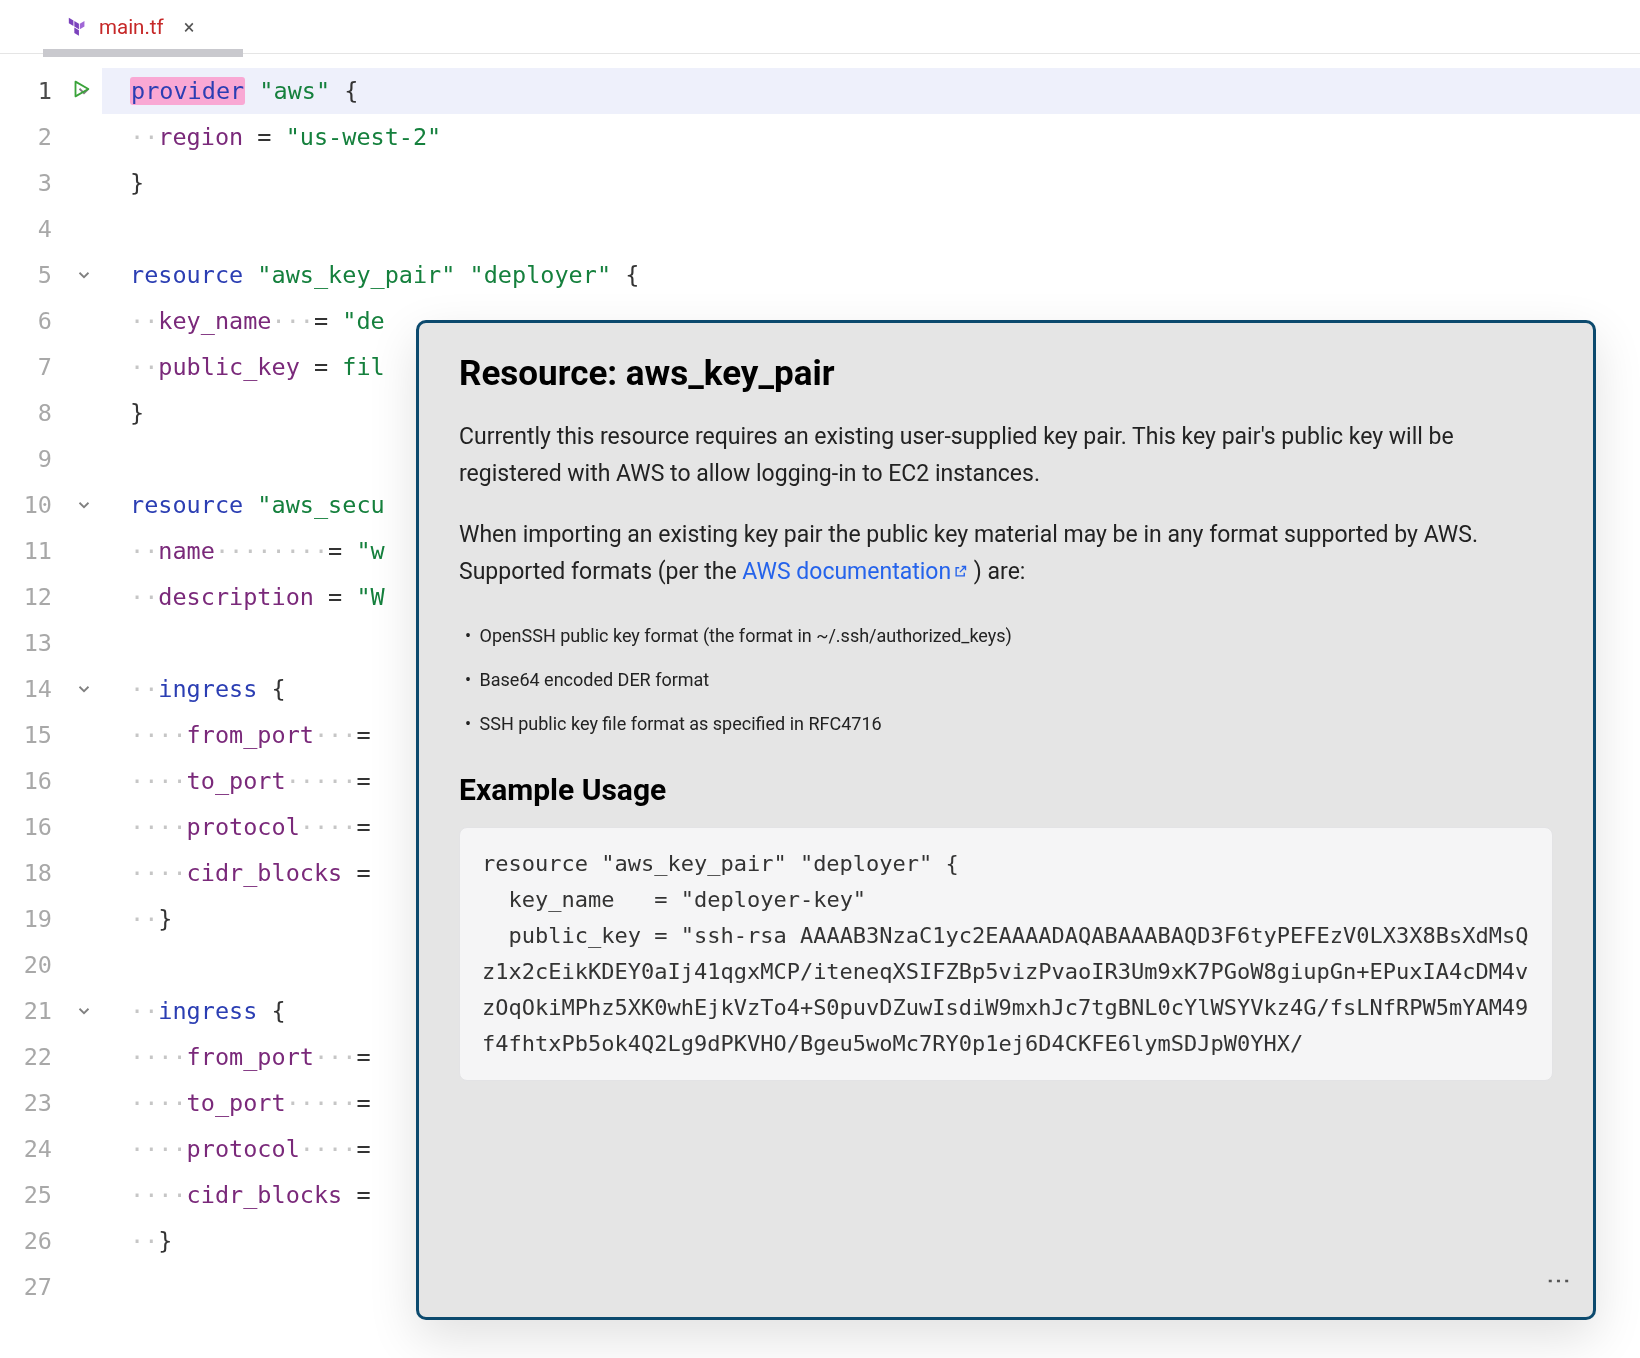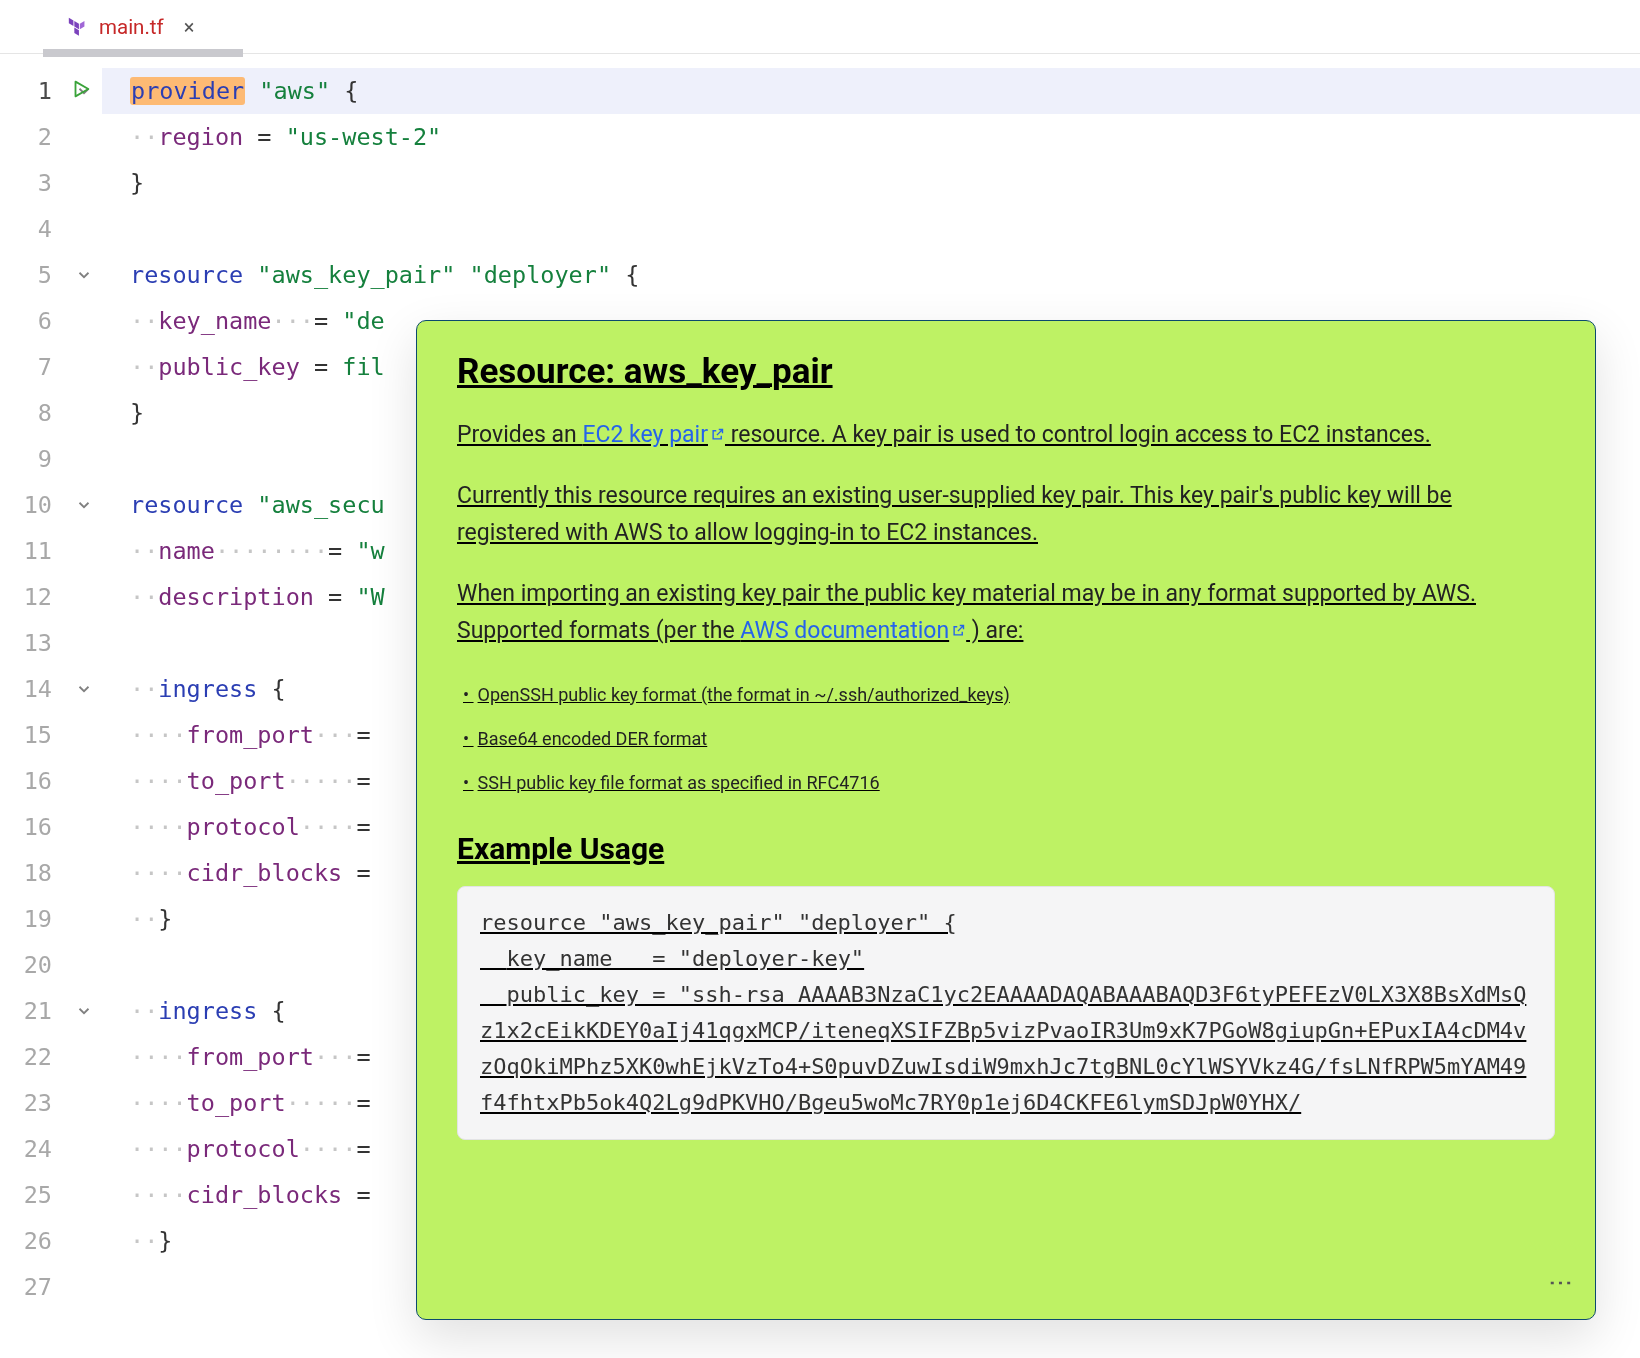--- a/index.html
+++ b/index.html
@@ -92,37 +92,36 @@
   }
   .code .row { height: 46px; padding-left: 28px; }
   .code .row.hl { background: #eef0fb; }
 
   
   .t-kw   { color: #2b3eb3; }      
   .t-id   { color: #7a297a; margin-top: 24px; }      
   .t-str  { color: #15803d; }      
   .t-fn   { color: #15803d; }
   .t-pun  { color: #333; }
-  .hlword { background: #fdba74; border-radius: 3px; padding: 0 1px; }
+  .hlword { background: #f9a8d4; border-radius: 3px; padding: 0 1px; }
 
   
   .popover {
     position: absolute;
     left: 416px;
     top: 320px;
     width: 1180px;
     height: 1000px;
-    background: #bef264;
-    border: 1px solid #0c4a6e;
+    background: #e5e5e5;
+    border: 3px solid #0c4a6e;
     border-radius: 10px;
     box-shadow: 0 18px 50px rgba(0,0,0,0.12);
     padding: 30px 40px 28px 40px;
     overflow: hidden;
     font-family: -apple-system, BlinkMacSystemFont, "Segoe UI", Roboto, sans-serif;
-    text-decoration: underline;
   }
   .popover h1 { font-size: 35px; margin-bottom: 24px; font-weight: 700; }
   .popover p  { font-size: 23px; line-height: 37px; color: #222; margin-bottom: 24px; }
   .popover a  { color: #2563eb; text-decoration: none; }
   .ext { display:inline-block; vertical-align: 0px; margin-left:2px; }
   .popover ul { list-style: none; margin: 0 0 26px 6px; }
   .popover li { font-size: 18px; line-height: 44px; color:#222; }
   .popover li::before { content: "• "; margin-right: 4px; }
   .popover h2 { font-size: 30px; margin: 22px 0 20px 0; font-weight: 700; }
   .codeblock {
@@ -252,25 +251,20 @@
       <div class="row"></div>
     </div>
   <svg class="run-icon" width="22" height="22" viewBox="0 0 24 24">
       <path d="M6 4l14 8-14 8z" fill="none" stroke="#3aa33a" stroke-width="2" stroke-linejoin="round"></path>
     </svg>
   <div class="code"><div class="row hl"><span class="t-kw hlword">provider</span><span class="t-pun"> </span><span class="t-str">"aws"</span><span class="t-pun"> {</span></div><div class="row"><span class="dots">··</span><span class="t-id">region</span><span class="t-pun"> = </span><span class="t-str">"us-west-2"</span></div><div class="row"><span class="t-pun">}</span></div><div class="row"></div><div class="row"><span class="t-kw">resource</span><span class="t-pun"> </span><span class="t-str">"aws_key_pair"</span><span class="t-pun"> </span><span class="t-str">"deployer"</span><span class="t-pun"> {</span></div><div class="row"><span class="dots">··</span><span class="t-id">key_name</span><span class="dots">···</span><span class="t-pun">= </span><span class="t-str">"de</span></div><div class="row"><span class="dots">··</span><span class="t-id">public_key</span><span class="t-pun"> = </span><span class="t-fn">fil</span></div><div class="row"><span class="t-pun">}</span></div><div class="row"></div><div class="row"><span class="t-kw">resource</span><span class="t-pun"> </span><span class="t-str">"aws_secu</span></div><div class="row"><span class="dots">··</span><span class="t-id">name</span><span class="dots">········</span><span class="t-pun">= </span><span class="t-str">"w</span></div><div class="row"><span class="dots">··</span><span class="t-id">description</span><span class="t-pun"> = </span><span class="t-str">"W</span></div><div class="row"></div><div class="row"><span class="dots">··</span><span class="t-kw">ingress</span><span class="t-pun"> {</span></div><div class="row"><span class="dots">····</span><span class="t-id">from_port</span><span class="dots">···</span><span class="t-pun">=</span></div><div class="row"><span class="dots">····</span><span class="t-id">to_port</span><span class="dots">·····</span><span class="t-pun">=</span></div><div class="row"><span class="dots">····</span><span class="t-id">protocol</span><span class="dots">····</span><span class="t-pun">=</span></div><div class="row"><span class="dots">····</span><span class="t-id">cidr_blocks</span><span class="t-pun"> =</span></div><div class="row"><span class="dots">··</span><span class="t-pun">}</span></div><div class="row"></div><div class="row"><span class="dots">··</span><span class="t-kw">ingress</span><span class="t-pun"> {</span></div><div class="row"><span class="dots">····</span><span class="t-id">from_port</span><span class="dots">···</span><span class="t-pun">=</span></div><div class="row"><span class="dots">····</span><span class="t-id">to_port</span><span class="dots">·····</span><span class="t-pun">=</span></div><div class="row"><span class="dots">····</span><span class="t-id">protocol</span><span class="dots">····</span><span class="t-pun">=</span></div><div class="row"><span class="dots">····</span><span class="t-id">cidr_blocks</span><span class="t-pun"> =</span></div><div class="row"><span class="dots">··</span><span class="t-pun">}</span></div><div class="row"></div></div>
 </div>
 
 <div class="popover">
   <h1>Resource: aws_key_pair</h1>
-  <p>
-    <span>Provides an </span><a href="#"><span>EC2 key pair</span><span class="ext"><svg width="15" height="15" viewBox="0 0 24 24">
-            <path d="M14 4h6v6M20 4l-9 9M18 14v5H5V6h5" fill="none" stroke="#2563eb" stroke-width="2.2"></path>
-          </svg></span></a><span> resource. A key pair is used to control login access to EC2 instances.</span>
-  </p>
   <p>Currently this resource requires an existing user-supplied key pair. This key pair's public key will be registered with AWS to allow logging-in to EC2 instances.</p>
   <p>
     <span>When importing an existing key pair the public key material may be in any format supported by AWS. Supported formats (per the </span><a href="#"><span>AWS documentation</span><span class="ext"><svg width="15" height="15" viewBox="0 0 24 24">
             <path d="M14 4h6v6M20 4l-9 9M18 14v5H5V6h5" fill="none" stroke="#2563eb" stroke-width="2.2"></path>
           </svg></span></a><span> ) are:</span>
   </p>
   <ul>
     <li>OpenSSH public key format (the format in ~/.ssh/authorized_keys)</li>
     <li>Base64 encoded DER format</li>
     <li>SSH public key file format as specified in RFC4716</li>

